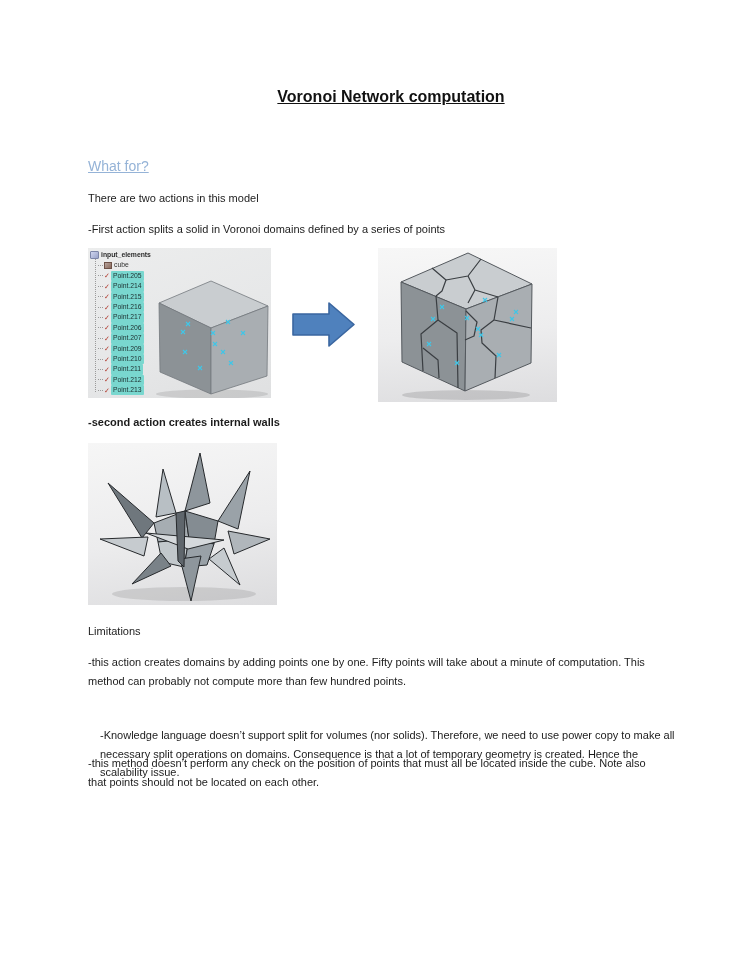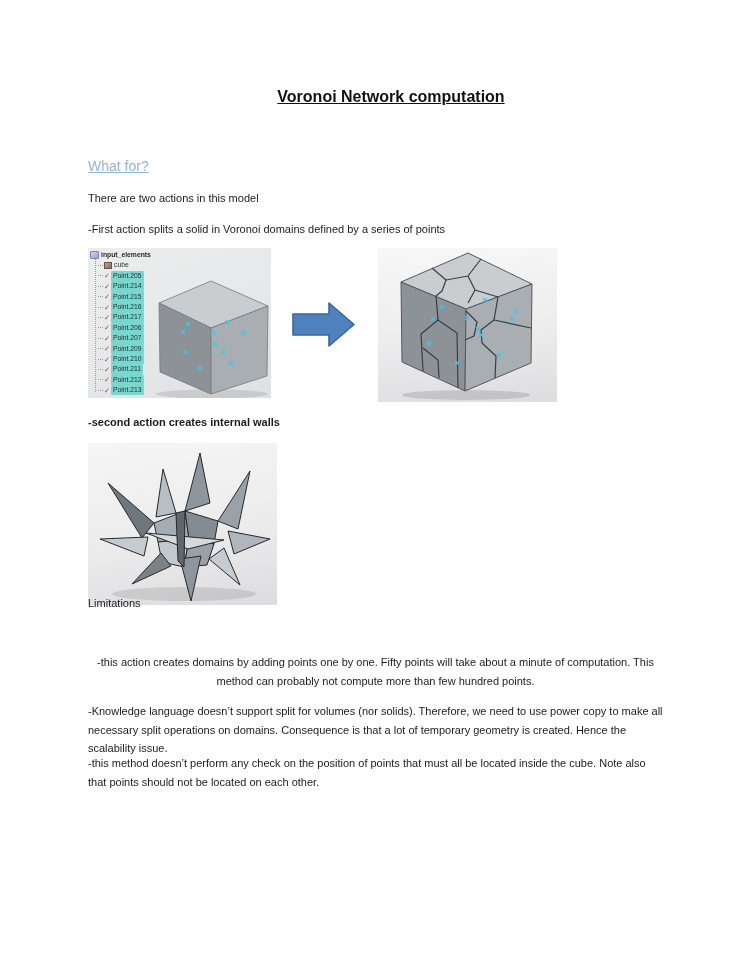--- a/index.html
+++ b/index.html
@@ -236,16 +236,16 @@
       <polygon points="101,96 126,101 119,122 96,124" fill="#99A1A7"></polygon>
       <polygon points="58,90 136,97 100,106" fill="#D5D9DC"></polygon>
       <polygon points="44,141 73,110 83,123" fill="#7A8288"></polygon>
       <polygon points="103,158 92,116 113,113" fill="#8E969C"></polygon>
       <polygon points="152,142 121,116 136,105" fill="#C6CBCF"></polygon>
       <polygon points="88,70 97,68 96,124 90,118" fill="#5F666C"></polygon>
     </g>
   </svg>
 </figure>
 
-<div class="abs para" style="top:594px;" data-interactable="false">Limitations</div>
-<div class="abs para" style="top:653px;text-align:center;" data-interactable="false">-this action creates domains by adding points one by one. Fifty points will take about a minute of computation. This method can probably not compute more than few hundred points.</div>
-<div class="abs para" style="top:702px;" data-interactable="false">-Knowledge language doesn’t support split for volumes (nor solids). Therefore, we need to use power copy to make all necessary split operations on domains. Consequence is that a lot of temporary geometry is created. Hence the scalability issue.</div>
+<div class="abs para" style="top:622px;" data-interactable="false">Limitations</div>
+<div class="abs para" style="top:653px;" data-interactable="false">-this action creates domains by adding points one by one. Fifty points will take about a minute of computation. This method can probably not compute more than few hundred points.</div>
+<div class="abs para" style="top:726px;margin-left:12px;" data-interactable="false">-Knowledge language doesn’t support split for volumes (nor solids). Therefore, we need to use power copy to make all necessary split operations on domains. Consequence is that a lot of temporary geometry is created. Hence the scalability issue.</div>
 <div class="abs para" style="top:754px;" data-interactable="false">-this method doesn’t perform any check on the position of points that must all be located inside the cube. Note also that points should not be located on each other.</div>
 
 </body></html>

